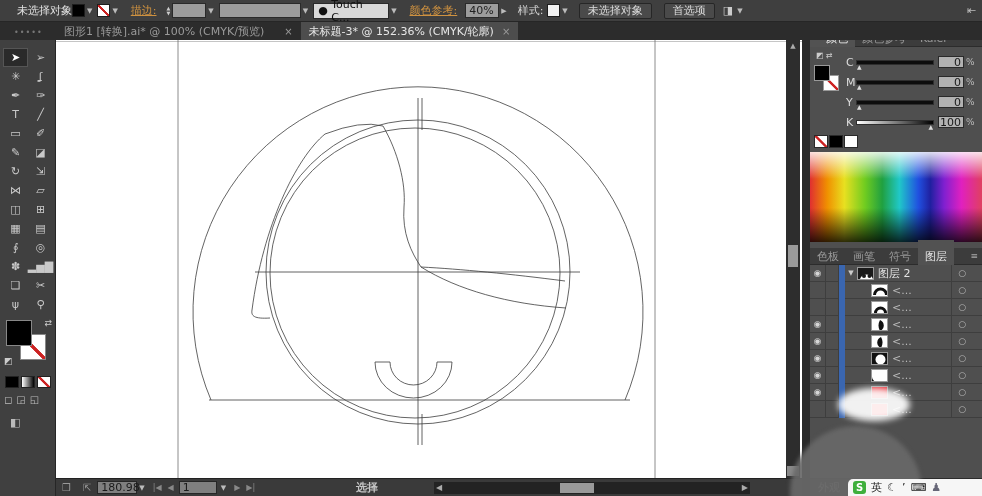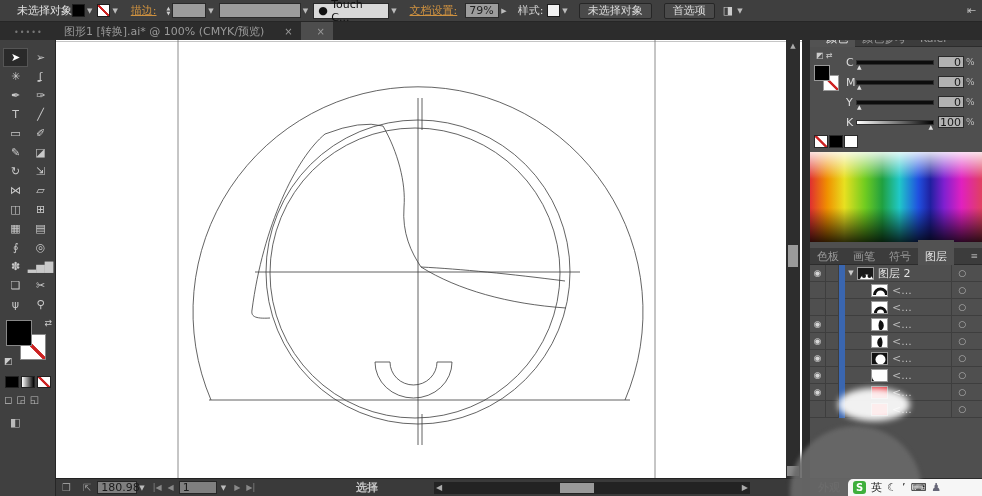--- a/index.html
+++ b/index.html
@@ -157,40 +157,41 @@
         <span>▼</span>
       </span>
     <span class="valbox wide"></span>
     <span class="dd-arrow">▼</span>
     <span class="valbox wider"></span>
     <span class="dd-arrow">▼</span>
     <span class="lightbox">
       <span>●</span>&nbsp;<span>Touch C...</span>
     </span>
     <span class="dd-arrow">▼</span>
-    <span class="cb-link">文档设置:</span>
-    <span class="valbox wide">79%</span>
+    <span class="cb-link">颜色参考:</span>
+    <span class="valbox wide">40%</span>
     <span class="dd-arrow">▶</span>
     <span style="margin-left:6px">样式:</span>
     <span class="swatch sw-white" style="margin-left:4px"></span>
     <span class="dd-arrow">▼</span>
     <span class="cb-btn">未选择对象</span>
     <span class="cb-btn">首选项</span>
     <span class="cb-icon">◨</span>
     <span class="dd-arrow">▼</span>
     <span style="margin-left:auto;margin-right:6px;color:#bbb">⇤</span>
   </div>
 
   <div class="tab-bar">
     <span class="dock-dots">•••••</span>
     <div class="doc-tab">
       <span>图形1 [转换].ai* @ 100% (CMYK/预览)</span>
       <span class="tab-close">×</span>
     </div>
     <div class="doc-tab active">
+      <span>未标题-3* @ 152.36% (CMYK/轮廓)</span>
       <span class="tab-close">×</span>
     </div>
   </div>
 
   <div class="toolbar">
     <div class="tool-grid">
       <span class="tool active">➤</span>
       <span class="tool">➢</span>
       <span class="tool">✳</span>
       <span class="tool">ʆ</span>

